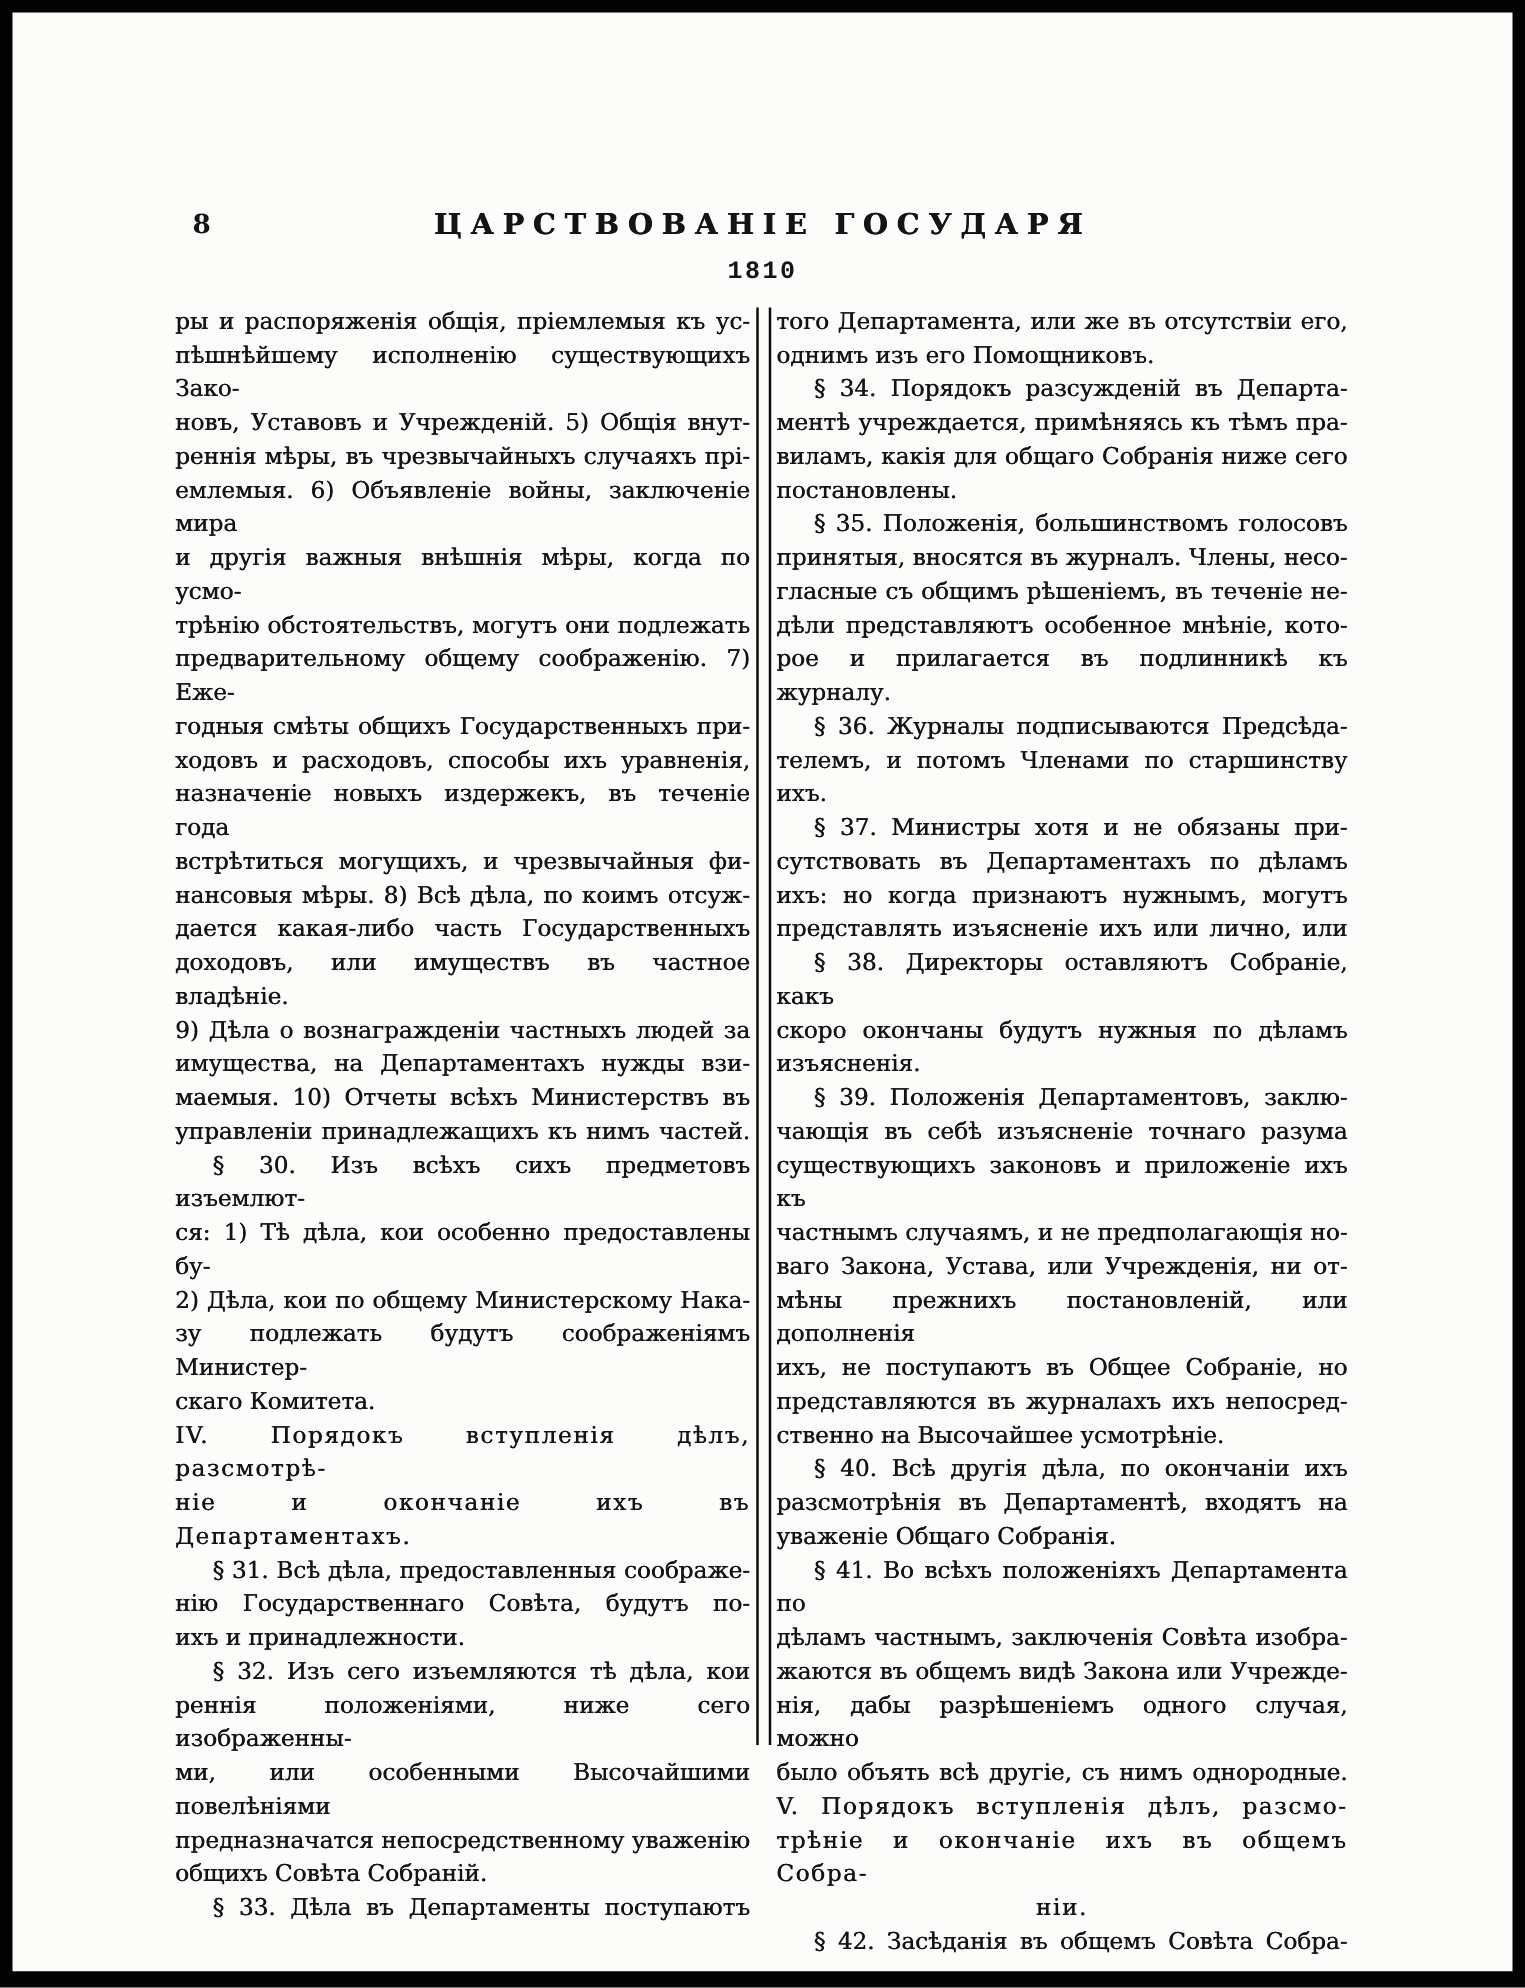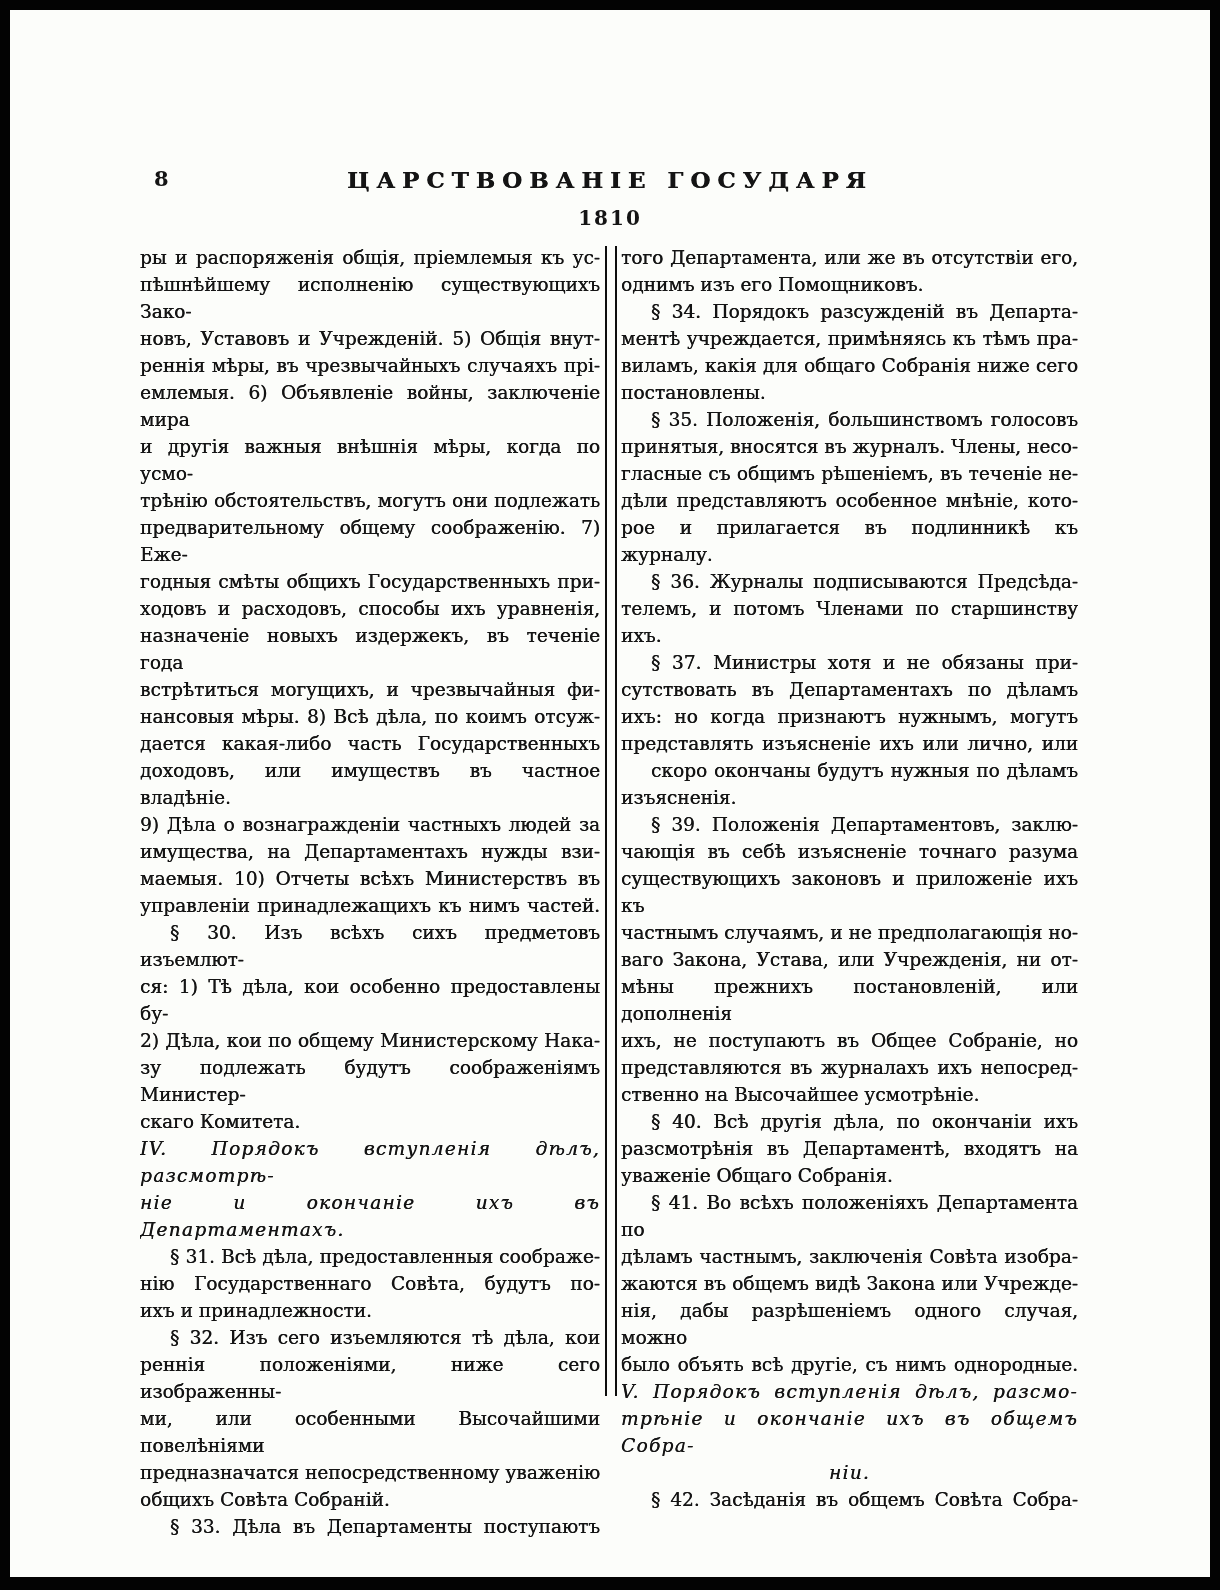--- a/index.html
+++ b/index.html
@@ -22,21 +22,21 @@
   .running-title{
     position:absolute;left:0;top:156px;width:100%;
     text-align:center;
     font-size:23px;font-weight:bold;
     letter-spacing:7px;
     text-shadow:0.4px 0 0 currentColor;
   }
   .year{
     position:absolute;left:0;top:196px;width:100%;
     text-align:center;
-    font-size:20px;font-weight:bold;letter-spacing:2px;
+    font-size:20px;font-weight:bold;letter-spacing:2px;font-family:Liberation Mono, monospace;
   }
   .columns{
     position:absolute;left:130px;top:234px;width:942px;
     display:flex;flex-direction:row;align-items:flex-start;
   }
   .col{
     width:460px;
     font-size:18.5px;
     line-height:27px;
     text-shadow:0.35px 0 0 currentColor;
@@ -53,21 +53,20 @@
     text-align:justify;
     text-align-last:justify;
     white-space:normal;
     overflow:hidden;
   }
   .line.last-left{text-align-last:left;}
   .line.last-center{text-align-last:center;}
   .line.last-justify{text-align-last:justify;}
   .para.indent .line:first-child{text-indent:30px;}
   .para.heading{
-    font-style:italic;
     letter-spacing:1.3px;
     word-spacing:5px;
   }
 </style>
 </head>
 <body>
 
 <div class="page">
   <div class="page-number">8</div>
   <div class="running-title">ЦАРСТВОВАНІЕ ГОСУДАРЯ</div>
@@ -146,20 +145,21 @@
           <div class="line">§ 36. Журналы подписываются Предсѣда-</div>
           <div class="line last-justify">телемъ, и потомъ Членами по старшинству ихъ.</div>
         </div>
         <div class="para body indent">
           <div class="line">§ 37. Министры хотя и не обязаны при-</div>
           <div class="line">сутствовать въ Департаментахъ по дѣламъ</div>
           <div class="line">ихъ: но когда признаютъ нужнымъ, могутъ</div>
           <div class="line">представлять изъясненіе ихъ или лично, или</div>
         </div>
         <div class="para body indent">
+          <div class="line">§ 38. Директоры оставляютъ Собраніе, какъ</div>
           <div class="line">скоро окончаны будутъ нужныя по дѣламъ</div>
           <div class="line last-left">изъясненія.</div>
         </div>
         <div class="para body indent">
           <div class="line">§ 39. Положенія Департаментовъ, заклю-</div>
           <div class="line">чающія въ себѣ изъясненіе точнаго разума</div>
           <div class="line">существующихъ законовъ и приложеніе ихъ къ</div>
           <div class="line">частнымъ случаямъ, и не предполагающія но-</div>
           <div class="line">ваго Закона, Устава, или Учрежденія, ни от-</div>
           <div class="line">мѣны прежнихъ постановленій, или дополненія</div>

